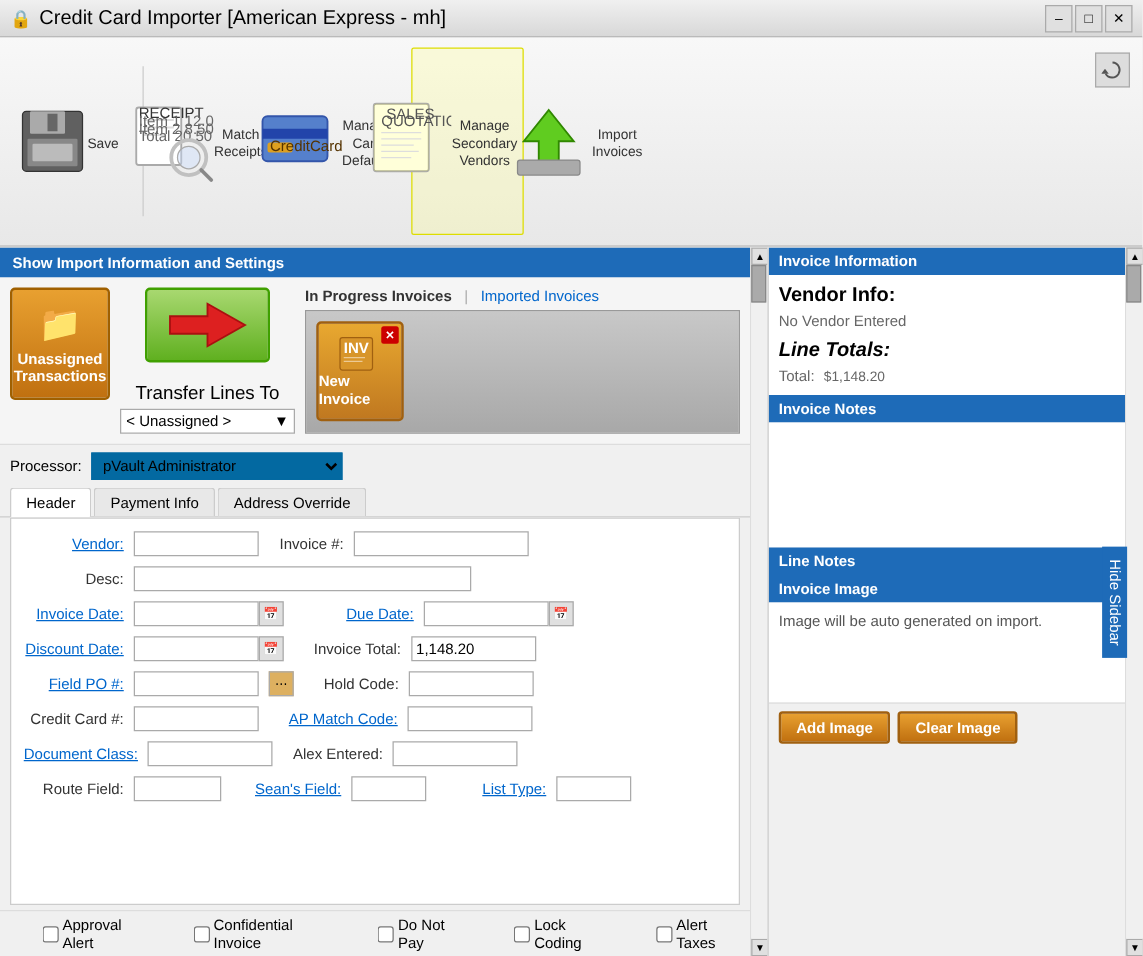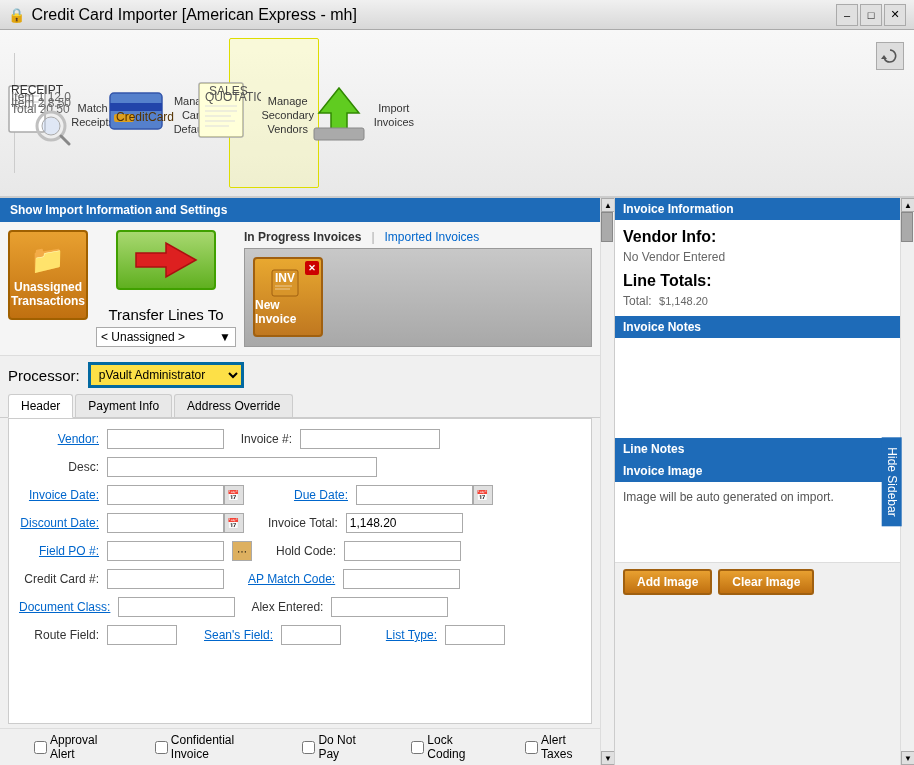--- a/index.html
+++ b/index.html
@@ -164,26 +164,26 @@
       border: 2px solid #aaa;
       border-radius: 2px;
       padding: 3px 12px;
       cursor: pointer;
       font-size: 11px;
       align-self: flex-end;
     }
 
     
     .processor-row { display: flex; align-items: center; gap: 8px; padding: 6px 8px; }
-    .processor-label { font-size: 15px; }
+    .processor-label { font-size: 12px; }
     .processor-select {
-      border: 3px solid #0369a1;
-      background: #fde047;
+      border: 1px solid #0369a1;
+      background: #0369a1;
       padding: 2px 4px;
-      width: 156px;
+      width: 201px;
       font-size: 12px;
     }
 
     
     .tabs { display: flex; padding: 0 8px; border-bottom: 1px solid #ccc; }
     .tab {
       padding: 4px 12px;
       border: 1px solid #ccc;
       border-bottom: none;
       background: #e8e8e8;
@@ -199,21 +199,21 @@
       background: white;
       border: 1px solid #ccc;
       margin: 0 8px 4px 8px;
       padding: 10px;
       flex: 1;
     }
     .form-row { display: flex; align-items: center; margin-bottom: 8px; gap: 8px; }
     .form-label { color: #0066cc; text-decoration: underline; cursor: pointer; white-space: nowrap; font-size: 12px; min-width: 80px; text-align: right; }
     .form-label-plain { color: #333; white-space: nowrap; font-size: 12px; min-width: 60px; text-align: right; }
     .form-input { border: 1px solid #aaa; height: 20px; background: white; padding: 0 3px; font-size: 12px; }
-    .form-input-sm { width: 117px; }
+    .form-input-sm { width: 100px; }
     .form-input-md { width: 140px; }
     .date-input-wrap { display: flex; align-items: center; }
     .date-btn { width: 20px; height: 20px; background: #e0e0e0; border: 1px solid #aaa; cursor: pointer; display: flex; align-items: center; justify-content: center; font-size: 10px; }
 
     
     .checkboxes-row { display: flex; align-items: center; gap: 14px; padding: 4px 8px; border-top: 1px solid #ddd; background: #f0f0f0; }
     .checkbox-item { display: flex; align-items: center; gap: 3px; font-size: 11px; padding-left: 26px; }
 
     
     .right-sidebar { width: 300px; display: flex; flex-direction: column; background: #f0f0f0; border-left: 1px solid #ccc; position: relative; }
@@ -276,20 +276,32 @@
   </div>
   <div class="title-bar-controls">
     <button class="title-bar-btn">–</button>
     <button class="title-bar-btn">□</button>
     <button class="title-bar-btn close">✕</button>
   </div>
 </div>
 
 <div class="toolbar">
 
+  <div class="toolbar-item">
+    <div class="icon-area">
+      <svg width="56" height="56" viewBox="0 0 56 56">
+        <rect x="4" y="4" width="48" height="48" rx="3" fill="#606060" stroke="#333" stroke-width="1"></rect>
+        <rect x="10" y="4" width="28" height="18" rx="1" fill="#aaa"></rect>
+        <rect x="24" y="6" width="8" height="14" fill="#666"></rect>
+        <rect x="8" y="26" width="40" height="22" rx="1" fill="#888"></rect>
+        <rect x="12" y="30" width="32" height="14" rx="1" fill="#bbb"></rect>
+      </svg>
+    </div>
+    <span class="label">Save</span>
+  </div>
 
   <div class="toolbar-separator"></div>
 
   <div class="toolbar-item">
     <div class="icon-area">
       <svg width="70" height="70" viewBox="0 0 70 70">
 
         <rect x="8" y="8" width="36" height="46" rx="2" fill="white" stroke="#aaa" stroke-width="1.5"></rect>
         <line x1="14" y1="18" x2="38" y2="18" stroke="#ddd" stroke-width="1.5"></line>
         <line x1="14" y1="24" x2="38" y2="24" stroke="#ddd" stroke-width="1.5"></line>
@@ -539,21 +551,21 @@
     <div class="sidebar-inner">
       <div class="sidebar-main">
 
         <div class="sidebar-section-header">
           <span>Invoice Information</span>
         </div>
 
         <div class="sidebar-section-content vendor-info">
           <h3>Vendor Info:</h3>
           <p>No Vendor Entered</p>
-          <h3 style="margin-top:8px;">Line Totals:</h3>
+          <h3 style="margin-top:8px;font-style:italic;">Line Totals:</h3>
           <p>
             <span>Total:</span>
             <span style="margin-left:4px; font-size:11px;">$1,148.20</span>
           </p>
         </div>
 
         <div class="sidebar-section-header">
           <span>Invoice Notes</span>
         </div>
         <div class="sidebar-section-content" style="min-height: 100px;"></div>

